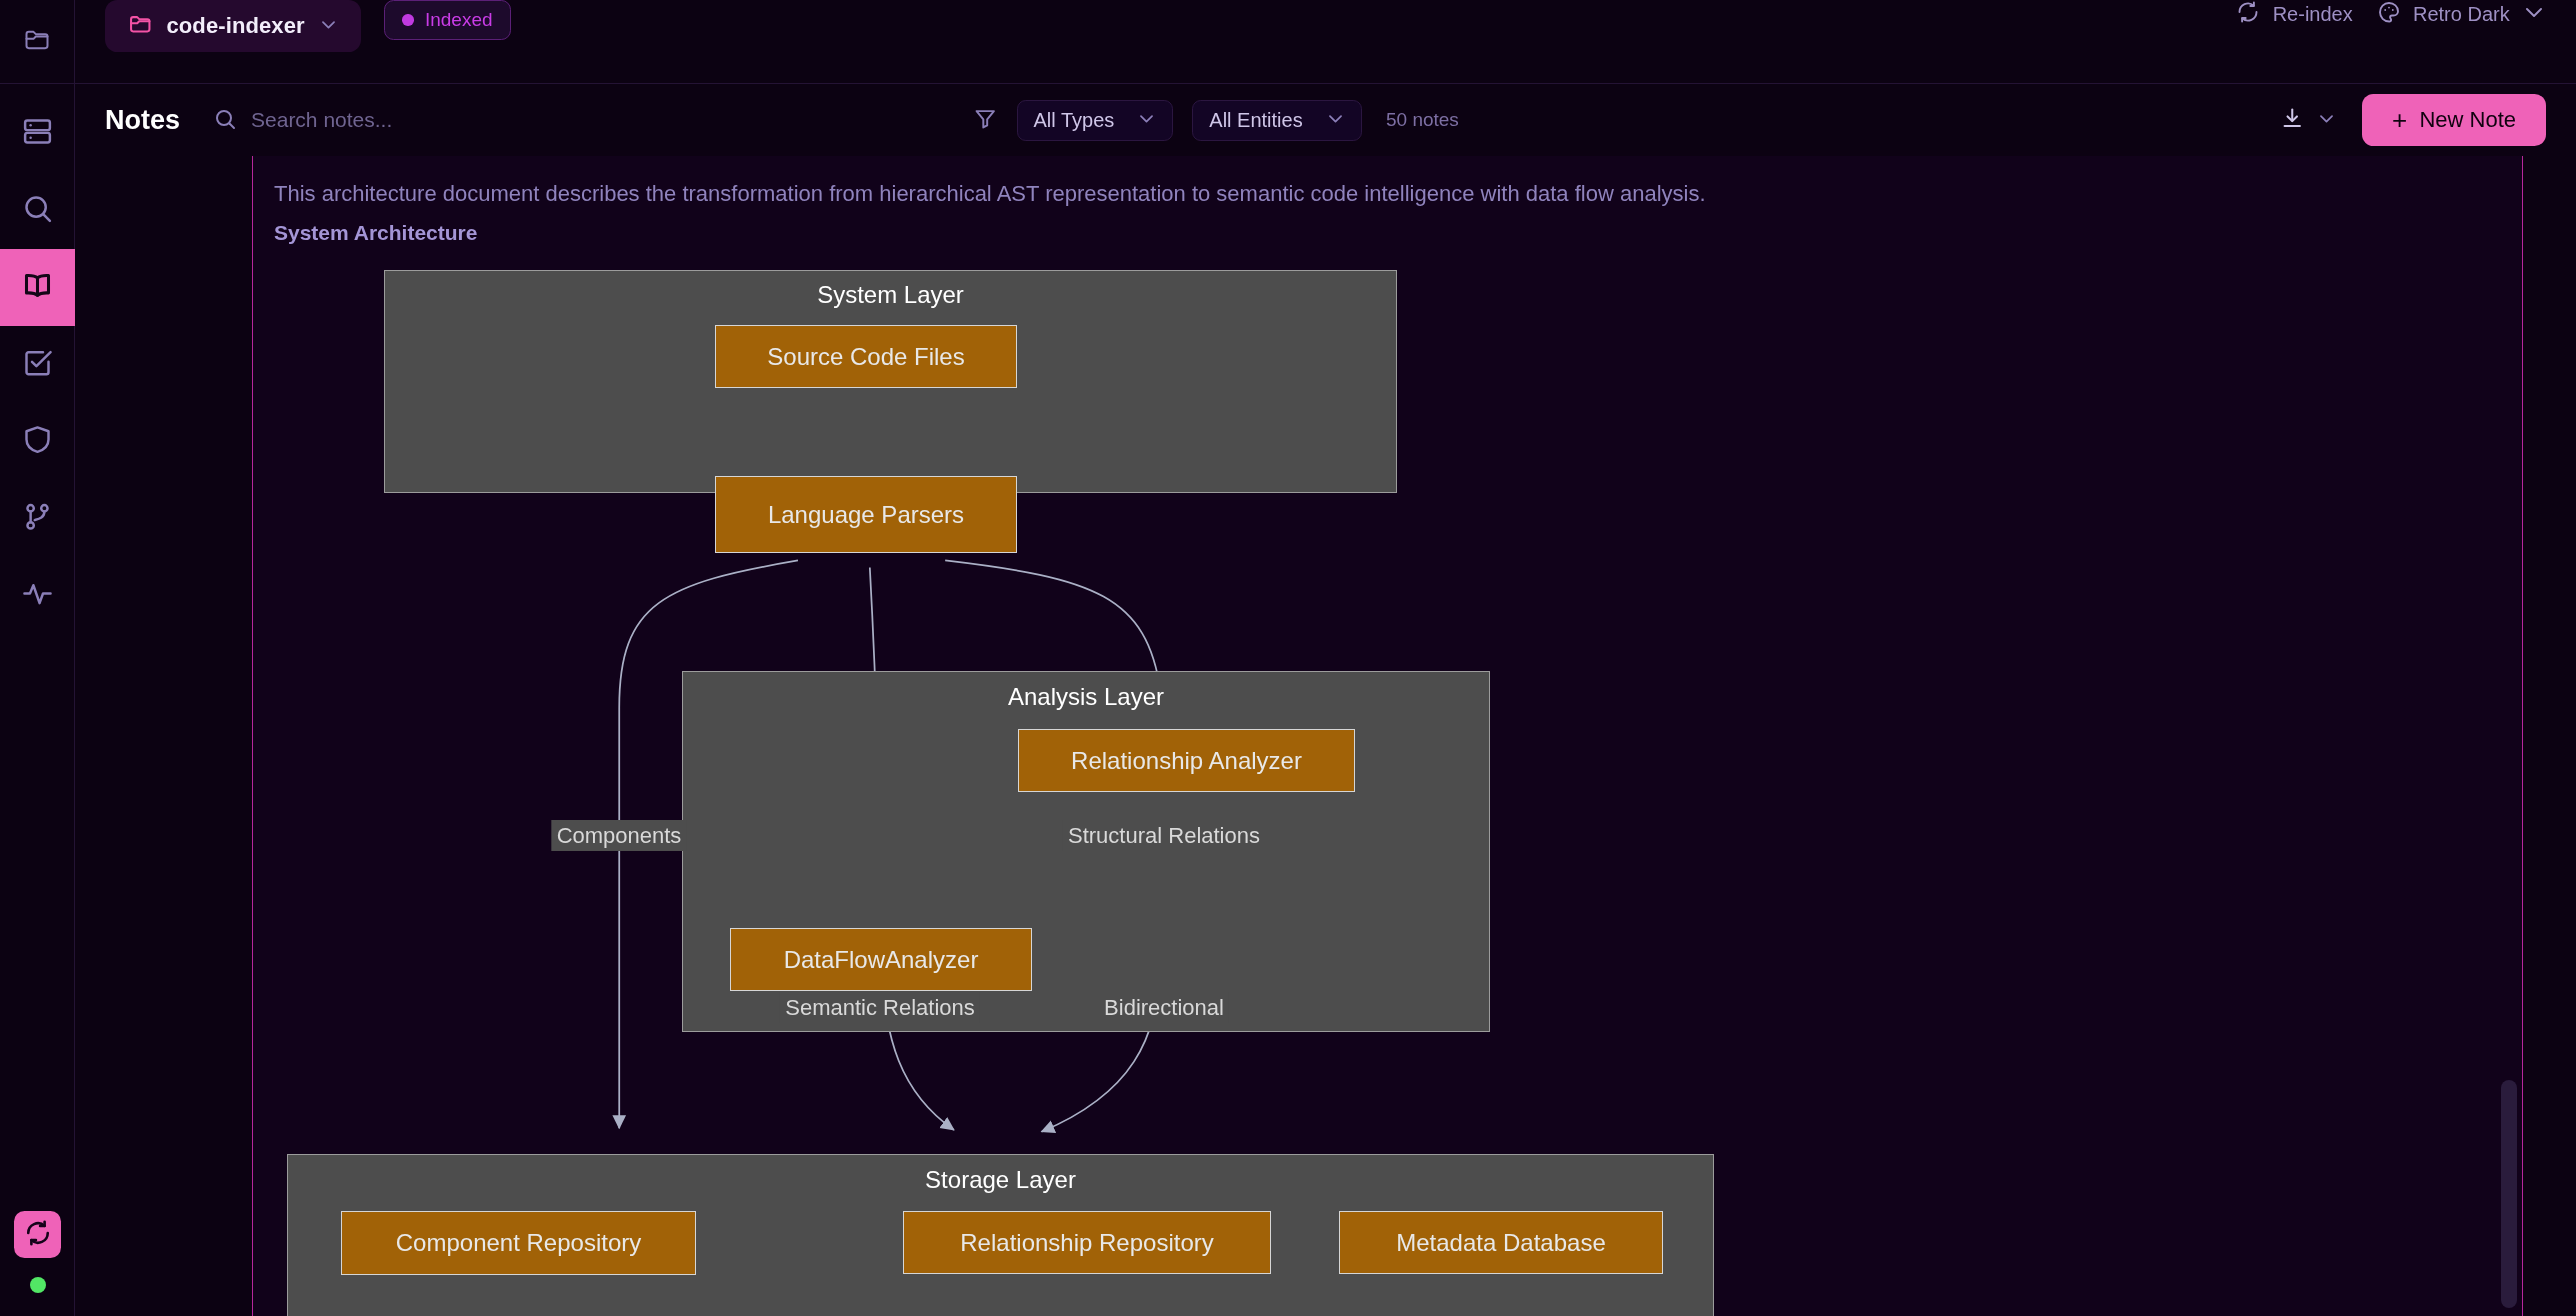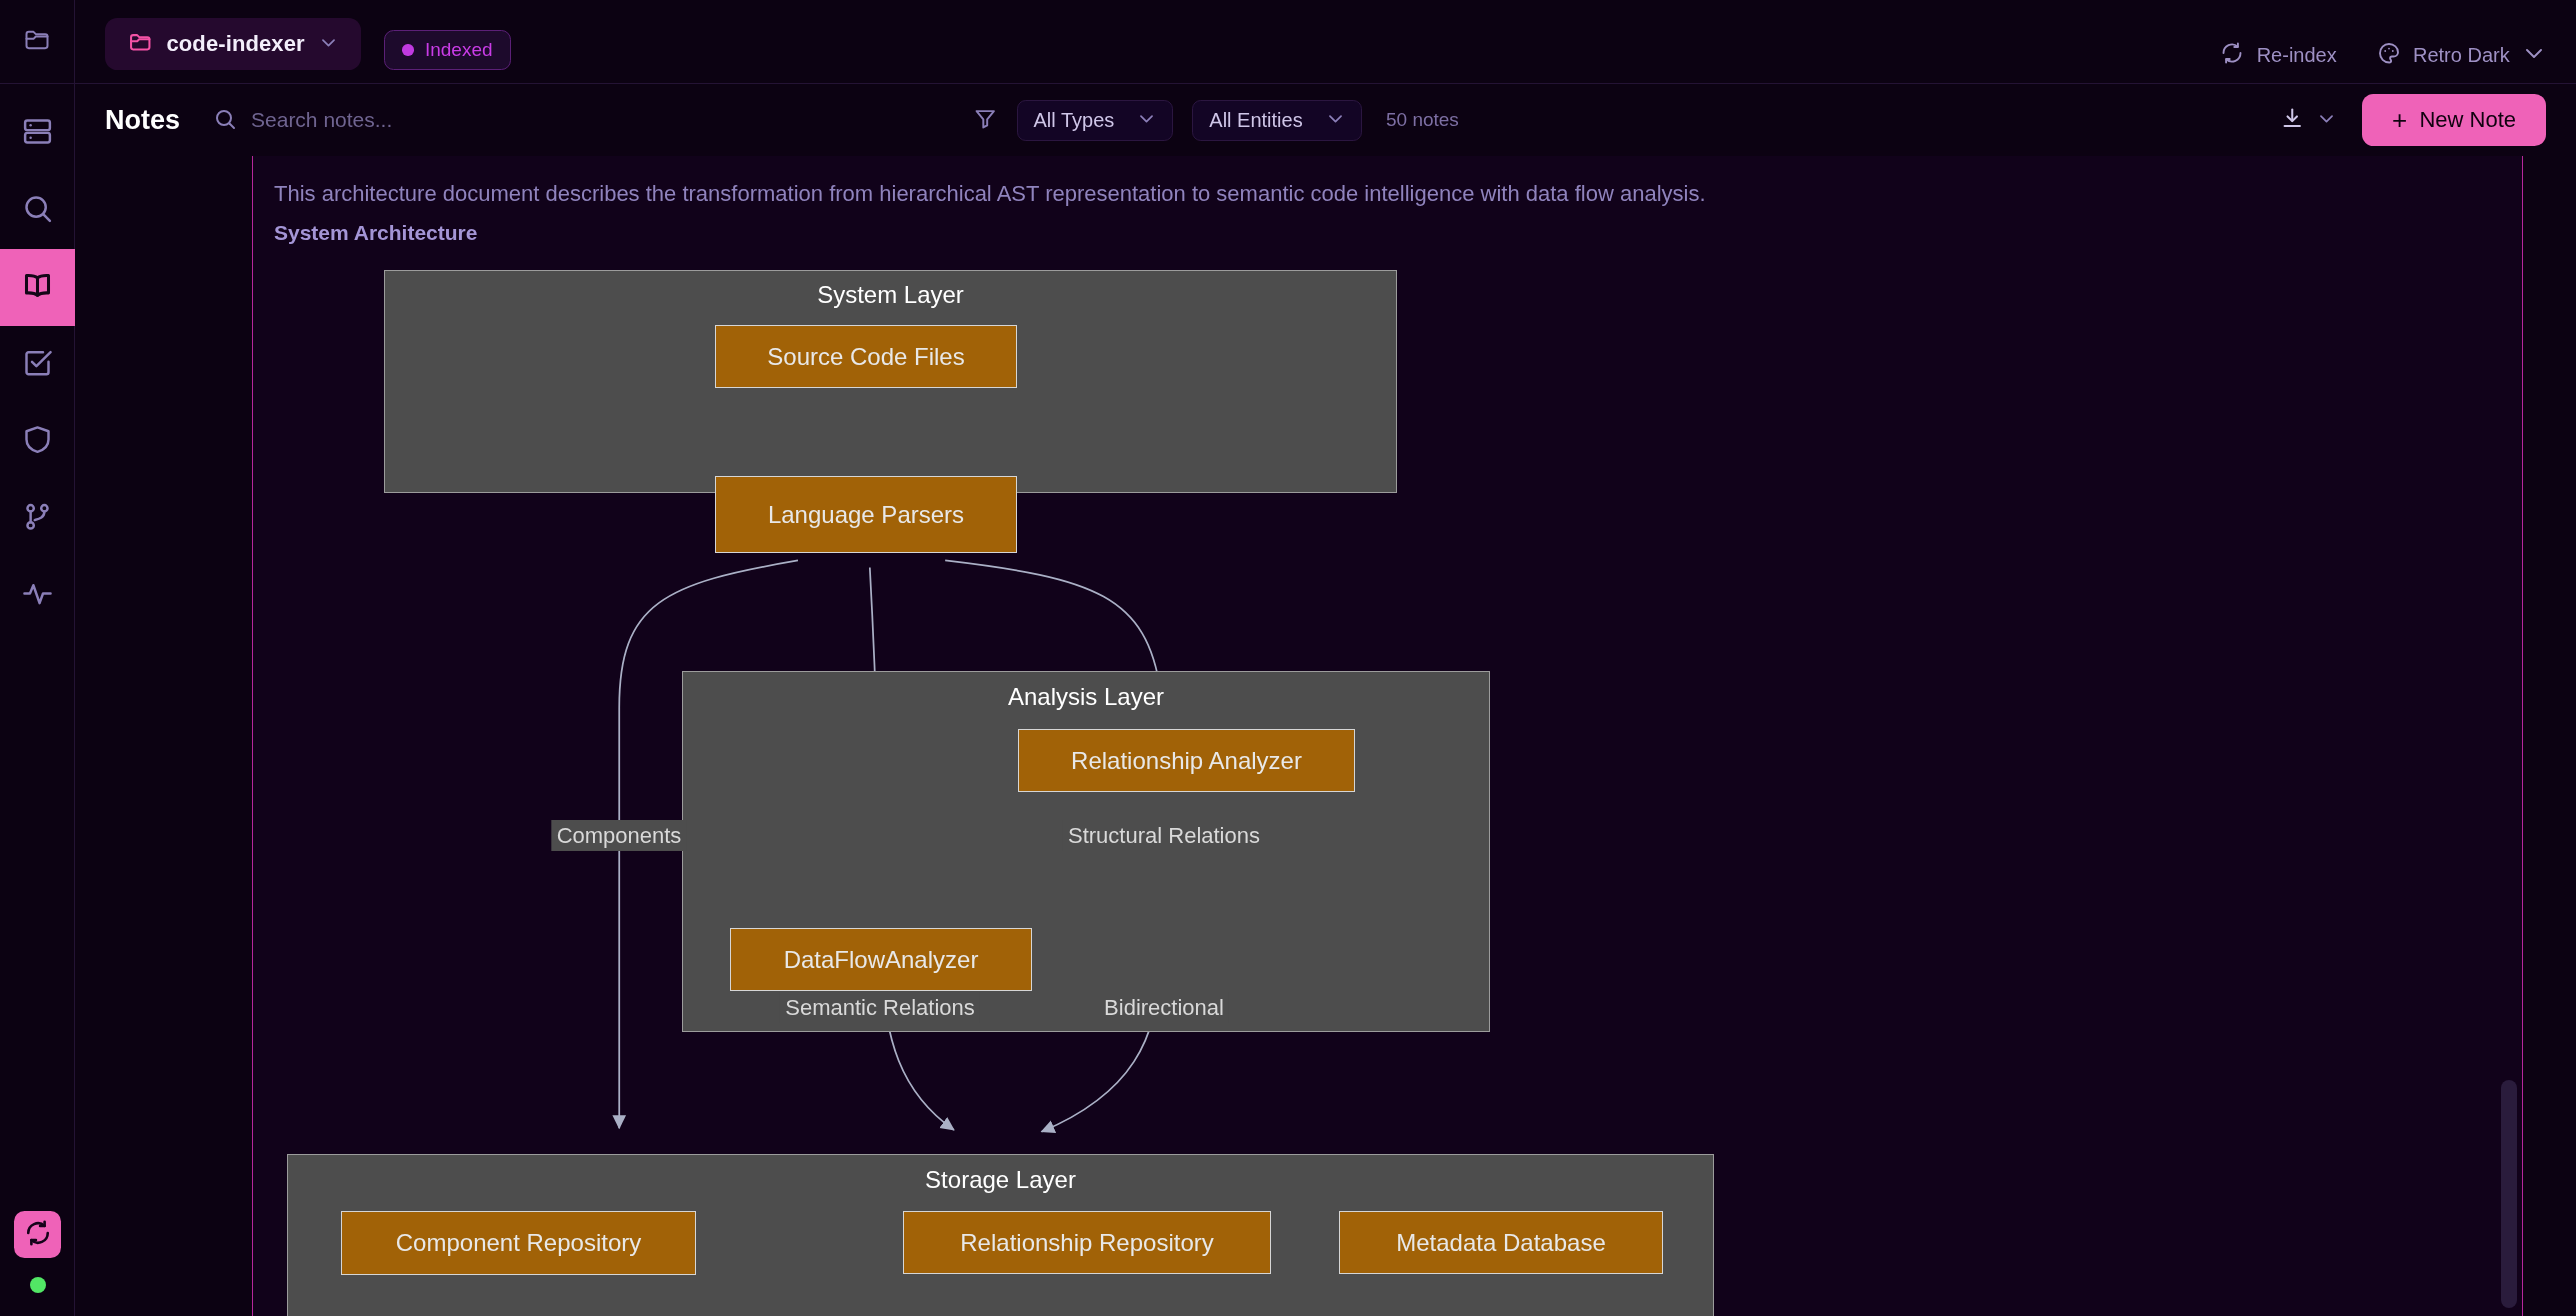--- a/index.html
+++ b/index.html
@@ -39,41 +39,41 @@
   #sync-btn { width: 47px; height: 47px; border-radius: 10.5px; background: #ef62b8;
               display: flex; align-items: center; justify-content: center; cursor: pointer; }
   #sync-btn svg { width: 26px; height: 26px; stroke: #15031a; stroke-width: 2.4; fill: none;
                   stroke-linecap: round; stroke-linejoin: round; }
   #status-dot { width: 16px; height: 16px; border-radius: 50%; background: #52e665; margin-top: 19px; }
 
   
   #topbar {
     position: absolute; left: 75px; top: 0; right: 0; height: 84px;
     background: #0c0212; border-bottom: 0.9px solid #241334;
-    display: flex; align-items: flex-end; padding: 13px 30px;
+    display: flex; align-items: flex-start; padding: 0 30px;
   }
   #project-chip {
     display: flex; align-items: center; gap: 14px;
     background: #25092e; border-radius: 12.3px; padding: 12.3px 23px;
     cursor: pointer;
   }
   #project-chip .folder svg { width: 24.5px; height: 24.5px; stroke: #f453a6; stroke-width: 2; fill: none;
                               stroke-linecap: round; stroke-linejoin: round; }
   #project-chip .pname { color: #f3eefb; font-size: 22px; font-weight: bold; letter-spacing: 0.1px; }
   .chev { width: 19px; height: 19px; stroke: #8b7fb8; stroke-width: 2.2; fill: none;
           stroke-linecap: round; stroke-linejoin: round; }
   #index-badge {
     margin-left: 23px; display: flex; align-items: center; gap: 11.4px;
     border: 0.9px solid #5b2077; background: #1d0a2c; border-radius: 9.6px;
     padding: 8px 17.5px;
   }
   #index-badge .dot { width: 11.4px; height: 11.4px; border-radius: 50%; background: #c03ae0; }
   #index-badge .txt { color: #c93ce6; font-size: 19px; }
 
-  #topbar-right { margin-left: auto; display: flex; align-items: center; gap: 40px; }
+  #topbar-right { margin-left: auto; display: flex; align-items: center; gap: 24px; }
   .tb-action { display: flex; align-items: center; gap: 12.3px; cursor: pointer; color: #9e90c4; font-size: 20px; }
   .tb-action svg { width: 24px; height: 24px; stroke: #9e90c4; stroke-width: 1.9; fill: none;
                    stroke-linecap: round; stroke-linejoin: round; }
 
   
   #toolbar {
     position: absolute; left: 75px; top: 84px; right: 0; height: 72px;
     background: #0c0212;
     display: flex; align-items: center; padding: 0 30px;
   }

